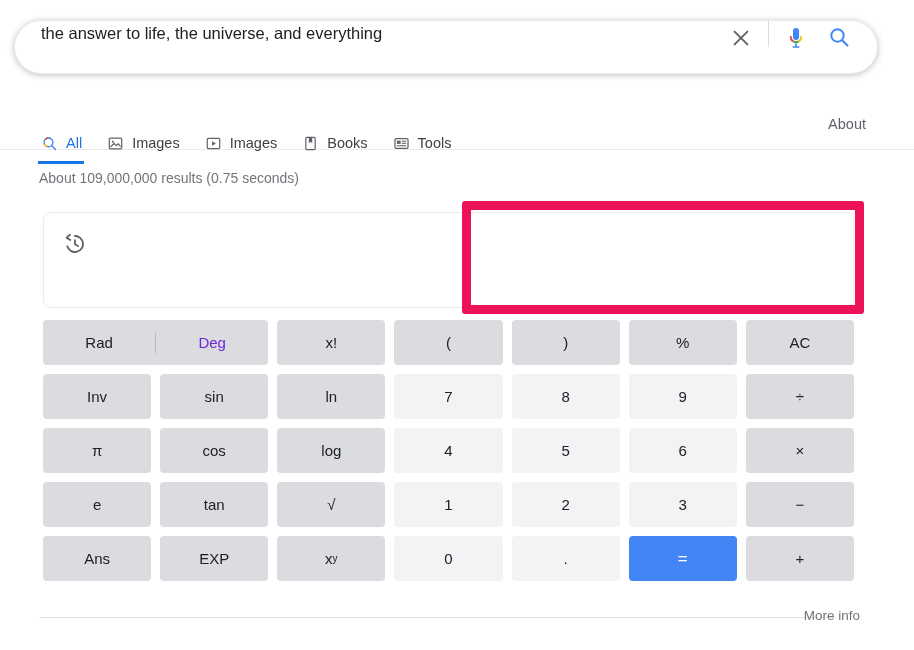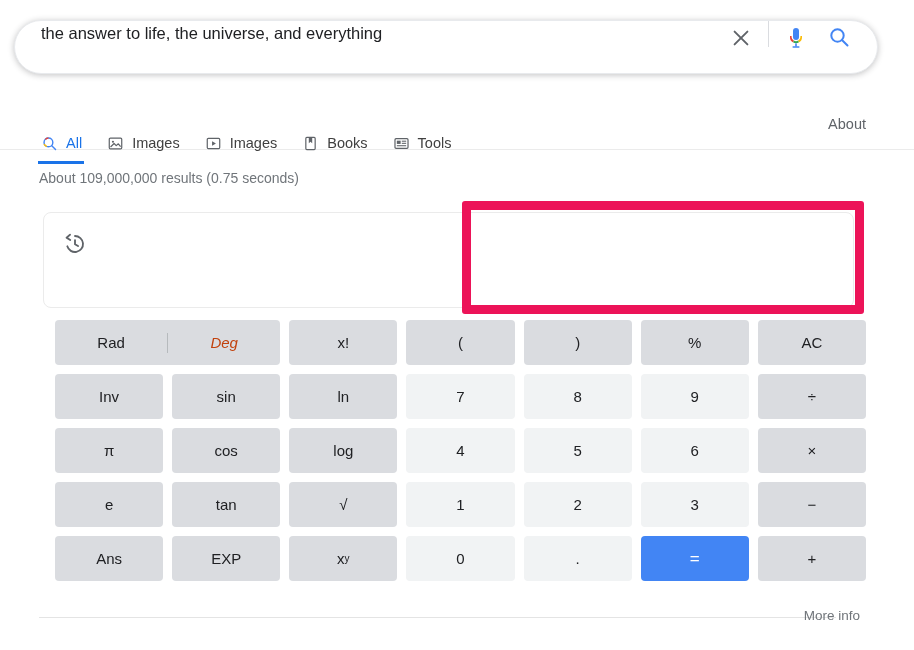--- a/index.html
+++ b/index.html
@@ -179,21 +179,21 @@
     box-sizing: border-box;
     border: 9px solid #ec1358;
     border-radius: 3px;
     pointer-events: none;
     z-index: 5;
   }
 
   
   .keypad {
     position: absolute;
-    left: 55px;
+    left: 43px;
     top: 320px;
     width: 811px;
     display: grid;
     grid-template-columns: repeat(7, 1fr);
     grid-auto-rows: 45px;
     gap: 9px;
   }
   .key {
     background: #dadce0;
     border-radius: 4px;
@@ -220,21 +220,21 @@
     justify-content: center;
     gap: 0;
   }
   .toggle-key .seg {
     flex: 1 1 0;
     text-align: center;
     font-size: 15px;
     color: #202124;
     cursor: pointer;
   }
-  .toggle-key .seg.inactive { color: #c2410c; font-style: italic; }
+  .toggle-key .seg.inactive { color: #6d28d9; }
   .toggle-key .seg-divider {
     width: 1px;
     height: 20px;
     background: #b6babd;
     flex: 0 0 auto;
   }
   .sup { font-size: 10px; vertical-align: super; }
 
   
   .footer-divider {

